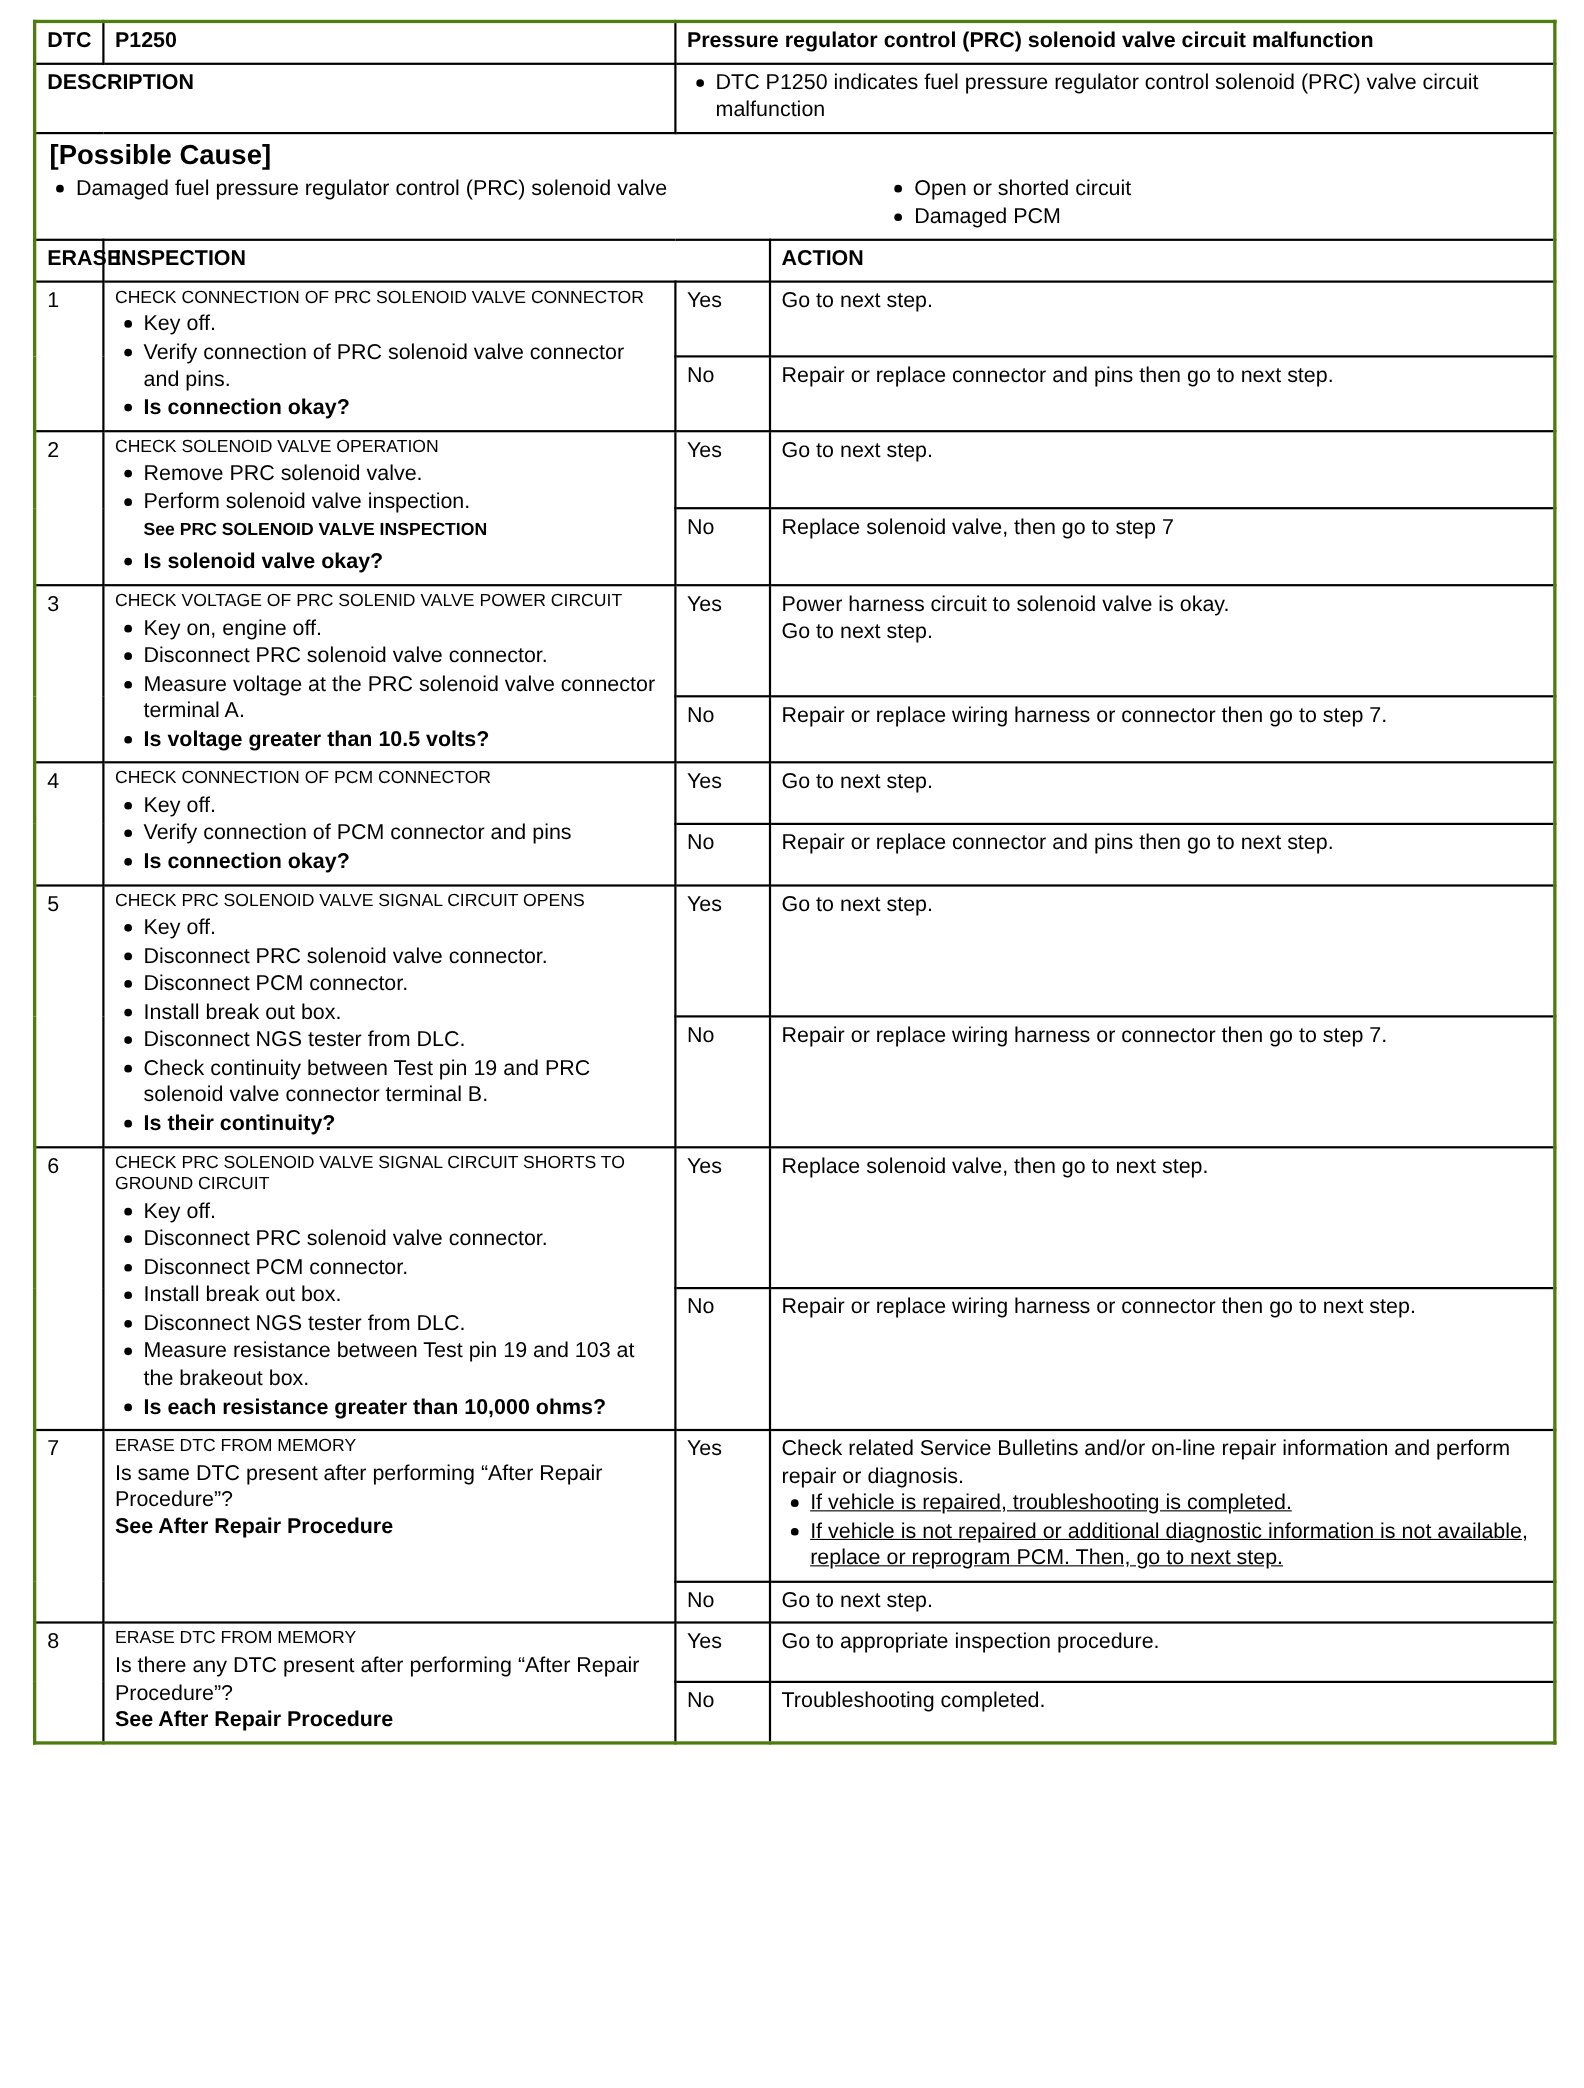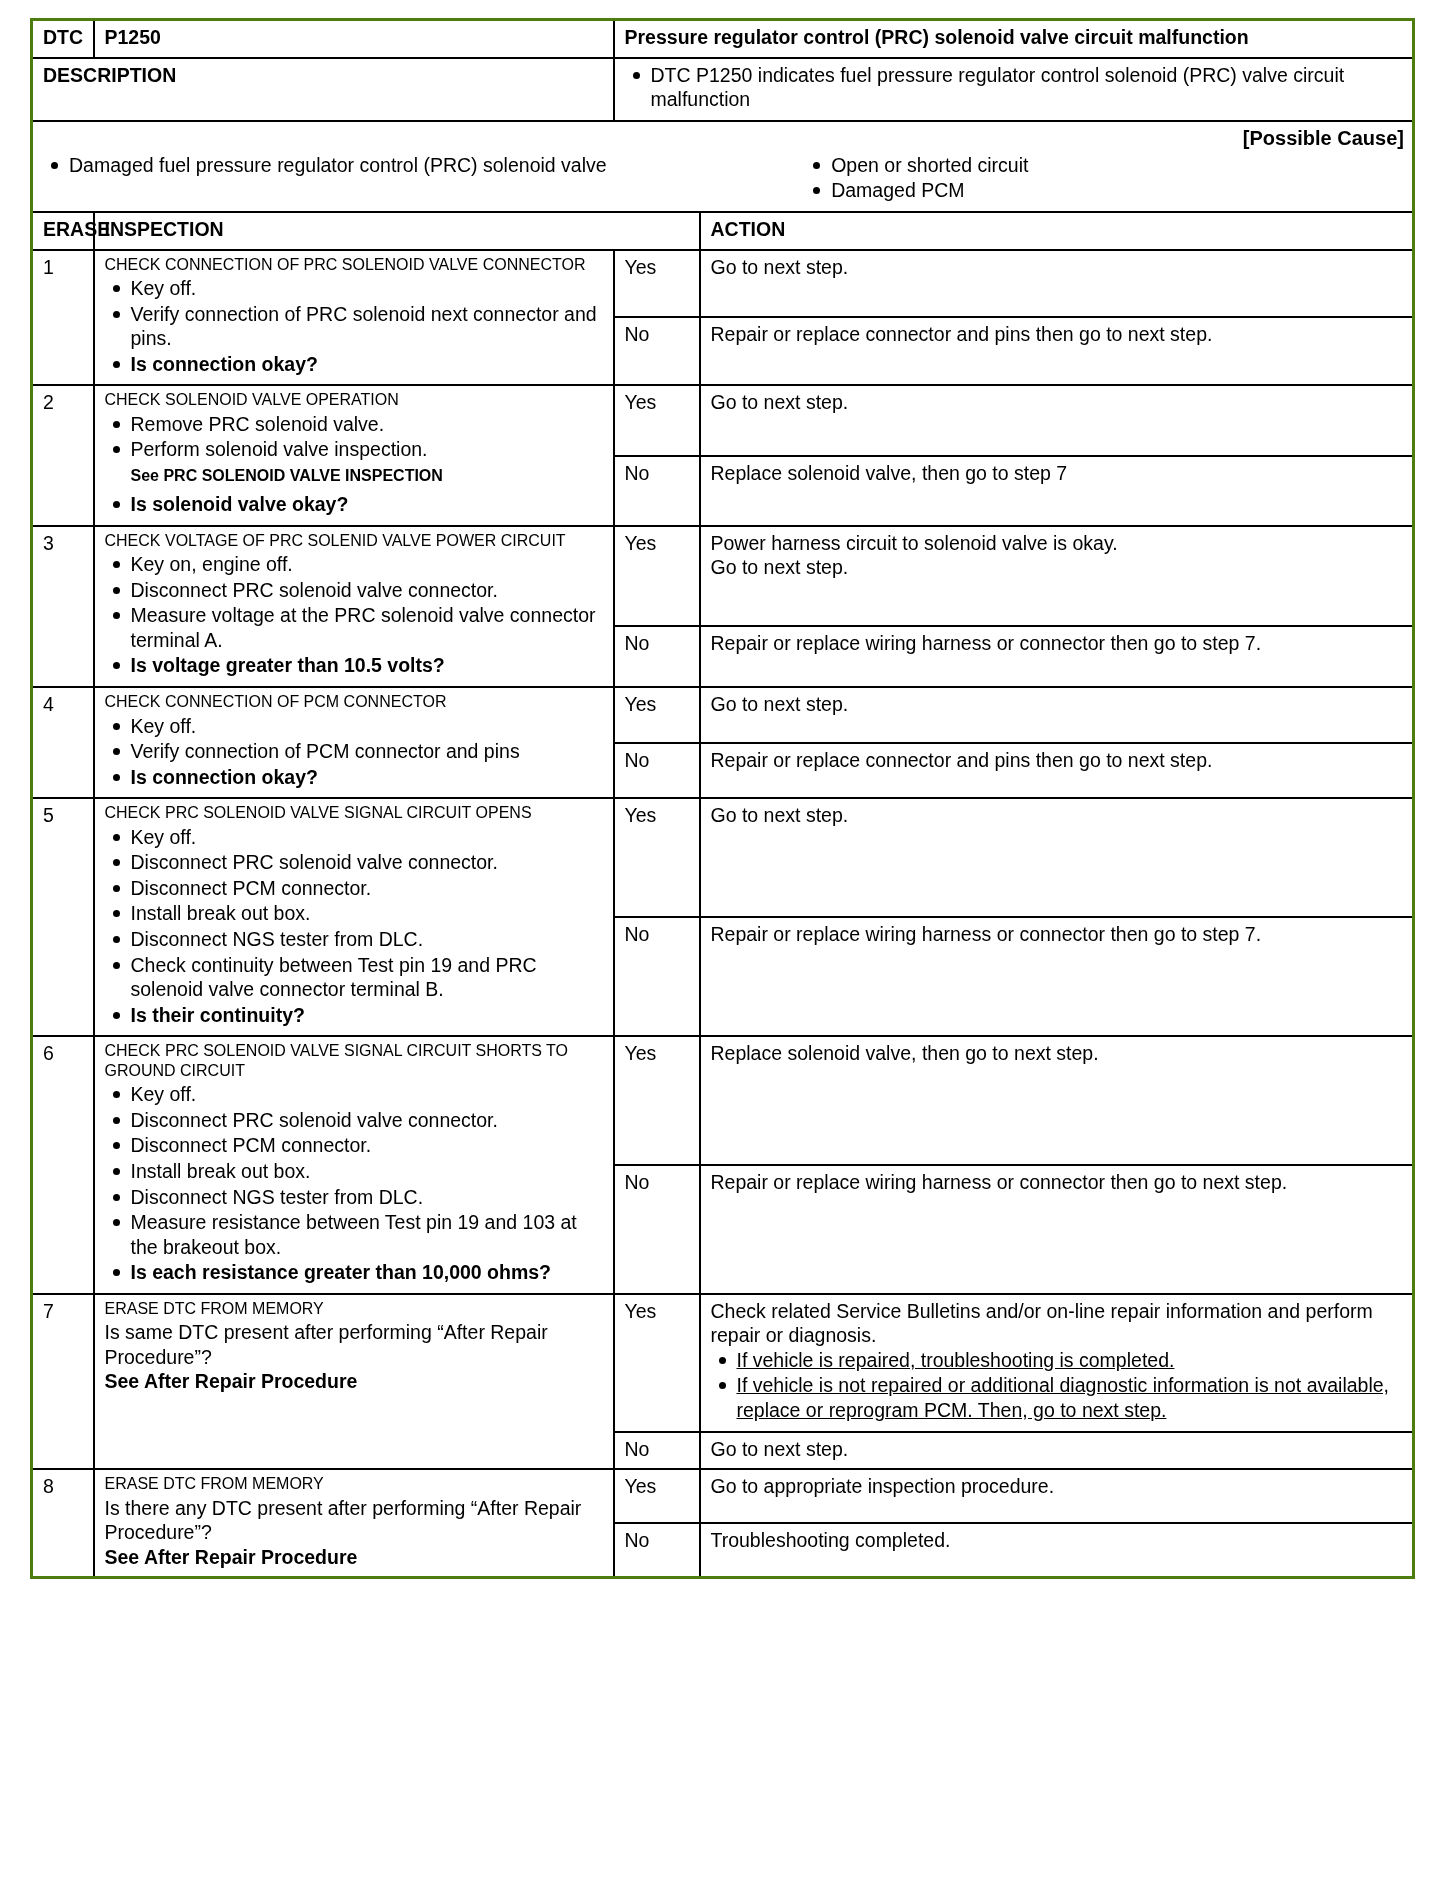--- a/index.html
+++ b/index.html
@@ -83,23 +83,22 @@
   }
   ul.b > li.nobullet {
     padding-left: 26px;
   }
   ul.b > li.nobullet::before { display: none; }
   .cause-cell {
     padding: 5px 10px 8px 6px;
   }
   .cause-title {
     font-weight: bold;
-    font-size: 20px;
+    font-size: 25px;
     margin: 0 0 2px 2px;
-    text-align: right;
   }
   .cause-grid {
     display: flex;
     width: 100%;
     justify-content: flex-end;
   }
   .cause-col-left { width: 56%; }
   .cause-col-right { width: 44%; }
   .colhdr {
     font-weight: bold;
@@ -198,21 +197,21 @@
         <td class="colhdr" colspan="2">INSPECTION</td>
         <td class="colhdr">ACTION</td>
       </tr>
 
       <tr>
         <td class="step-no" rowspan="2">1</td>
         <td class="insp" rowspan="2">
           <div class="insp-title">CHECK CONNECTION OF PRC SOLENOID VALVE CONNECTOR</div>
           <ul class="b">
             <li>Key off.</li>
-            <li>Verify connection of PRC solenoid next connector and pins.</li>
+            <li>Verify connection of PRC solenoid valve connector and pins.</li>
             <li class="bold">Is connection okay?</li>
           </ul>
         </td>
         <td class="yesno">Yes</td>
         <td class="action">Go to next step.</td>
       </tr>
       <tr>
         <td class="yesno">No</td>
         <td class="action">Repair or replace connector and pins then go to next step.</td>
       </tr>

